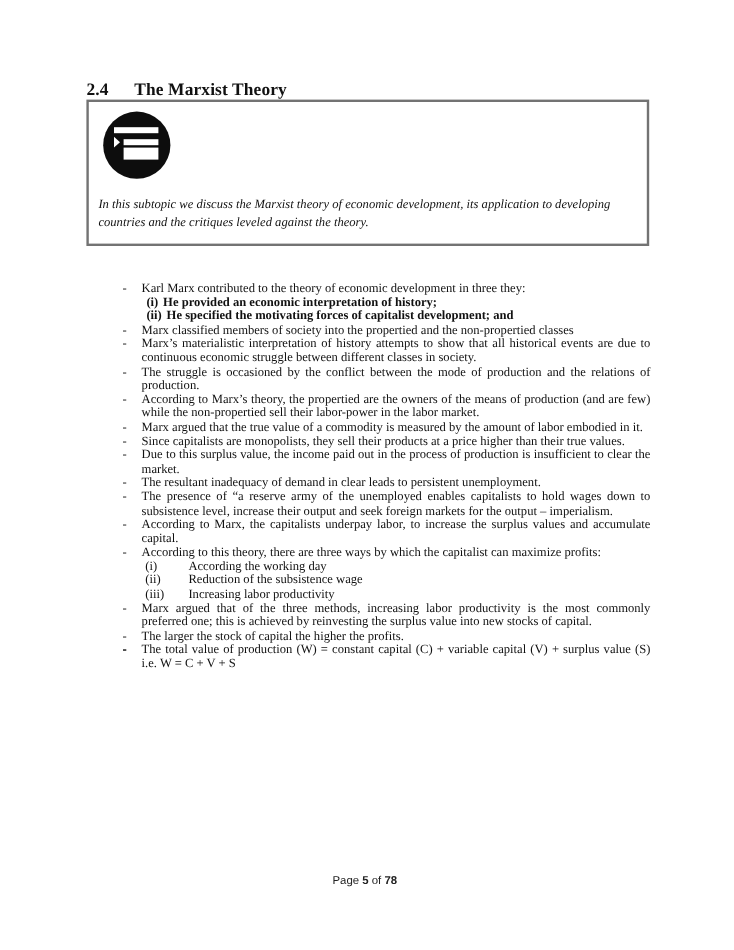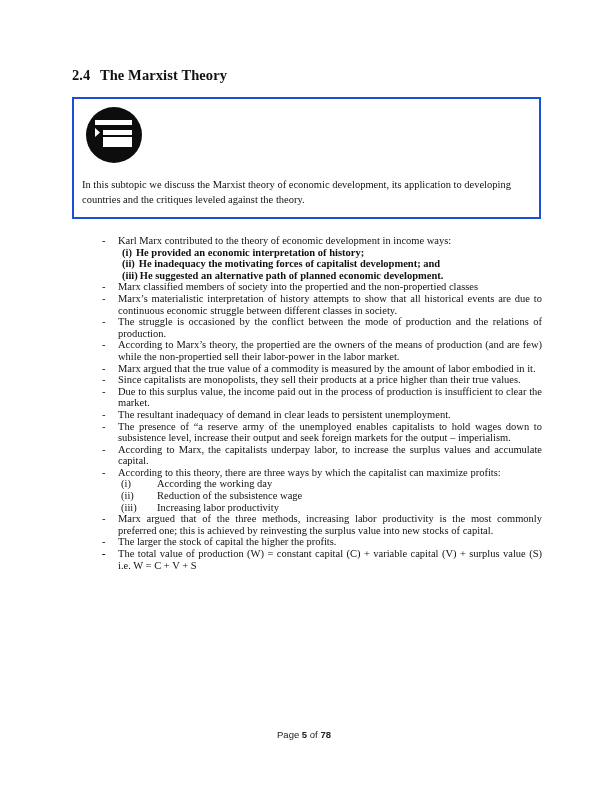--- a/index.html
+++ b/index.html
@@ -17,30 +17,31 @@
     }
     .heading {
       position: absolute;
       left: 72px;
       top: 67px;
       font-size: 14.5px;
       font-weight: bold;
       letter-spacing: 0.1px;
     }
     .heading .num {
-      margin-right: 6px;
+      margin-right: 18px;
     }
     .intro-box {
       position: absolute;
       left: 72px;
-      top: 97px;
+      top: 83px;
       width: 465px;
       height: 118px;
-      border: 2px solid #1d4ed8;
+      border: 2px solid #737373;
       box-sizing: content-box;
+      font-style: italic;
     }
     .intro-icon {
       position: absolute;
       left: 11px;
       top: 7px;
       width: 58px;
       height: 58px;
     }
     .intro-text {
       position: absolute;
@@ -117,30 +118,27 @@
       <polygon points="10,22 15,26.5 10,31" fill="#ffffff"></polygon>
     </svg>
   </div>
   <div class="intro-text">In this subtopic we discuss the Marxist theory of economic development, its application to developing countries and the critiques leveled against the theory.</div>
 </div>
 
 <div class="content">
 
   <div class="bullet">
     <span class="dash">-</span>
-    <span>Karl Marx contributed to the theory of economic development in income ways:</span>
+    <span>Karl Marx contributed to the theory of economic development in three they:</span>
   </div>
   <div class="sub1">
     <span class="rn">(i)</span><span>He provided an economic interpretation of history;</span>
   </div>
   <div class="sub1">
-    <span class="rn">(ii)</span><span>He inadequacy the motivating forces of capitalist development; and</span>
-  </div>
-  <div class="sub1">
-    <span class="rn" style="margin-right:2px">(iii)</span><span>He suggested an alternative path of planned economic development.</span>
+    <span class="rn">(ii)</span><span>He specified the motivating forces of capitalist development; and</span>
   </div>
 
   <div class="bullet">
     <span class="dash">-</span>
     <span>Marx classified members of society into the propertied and the non-propertied classes</span>
   </div>
   <div class="bullet">
     <span class="dash">-</span>
     <span>Marx’s materialistic interpretation of history attempts to show that all historical events are due to continuous economic struggle between different classes in society.</span>
   </div>

